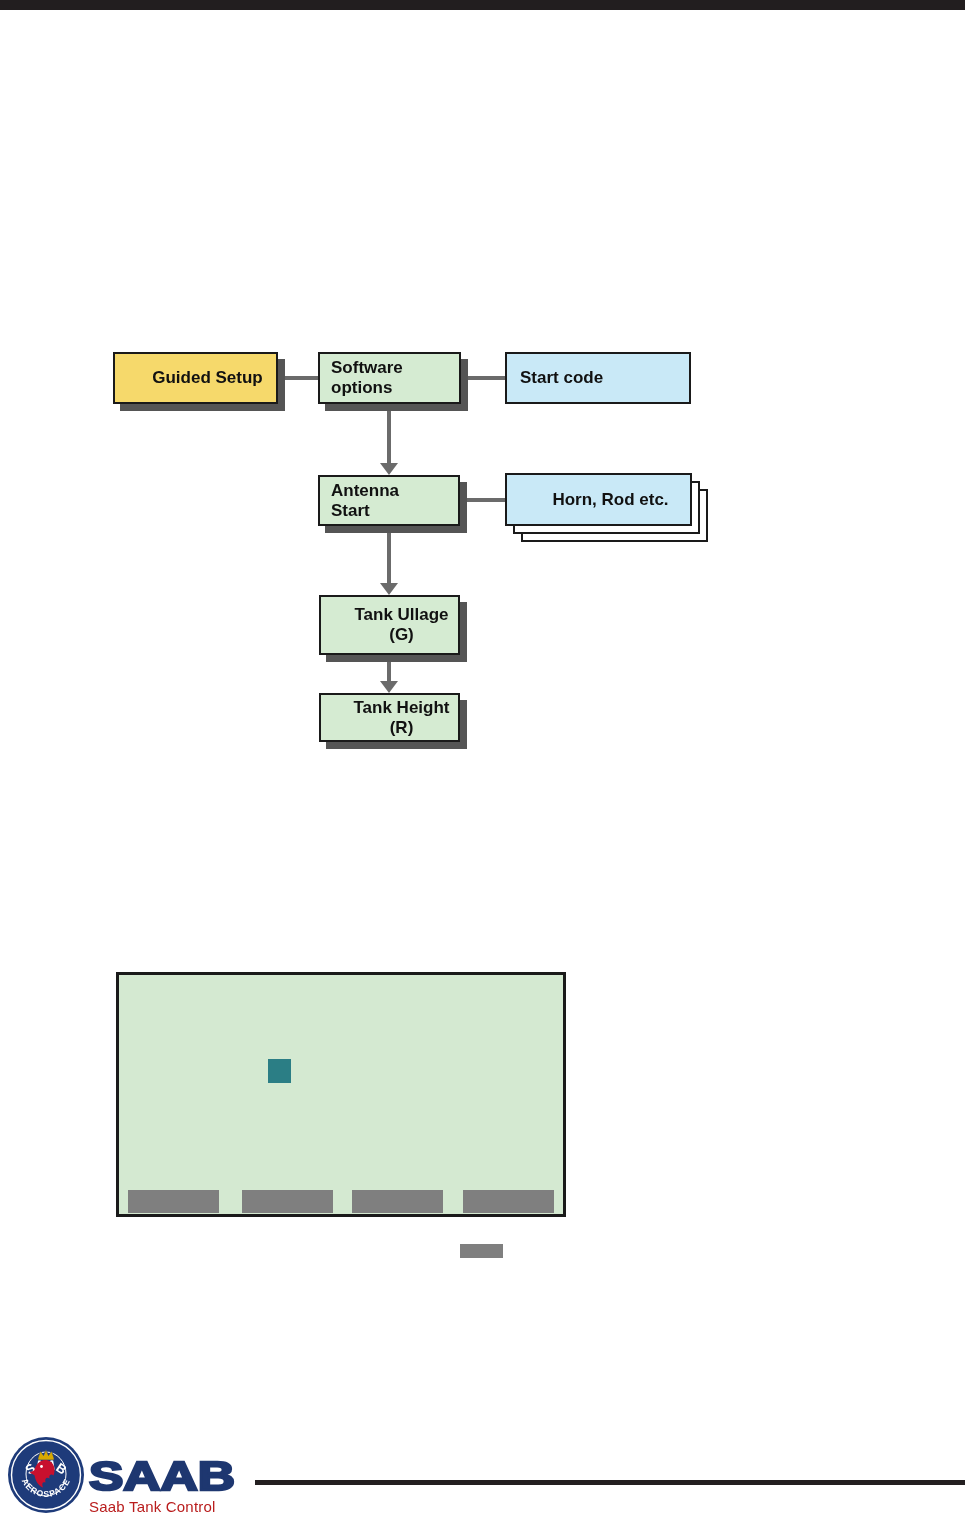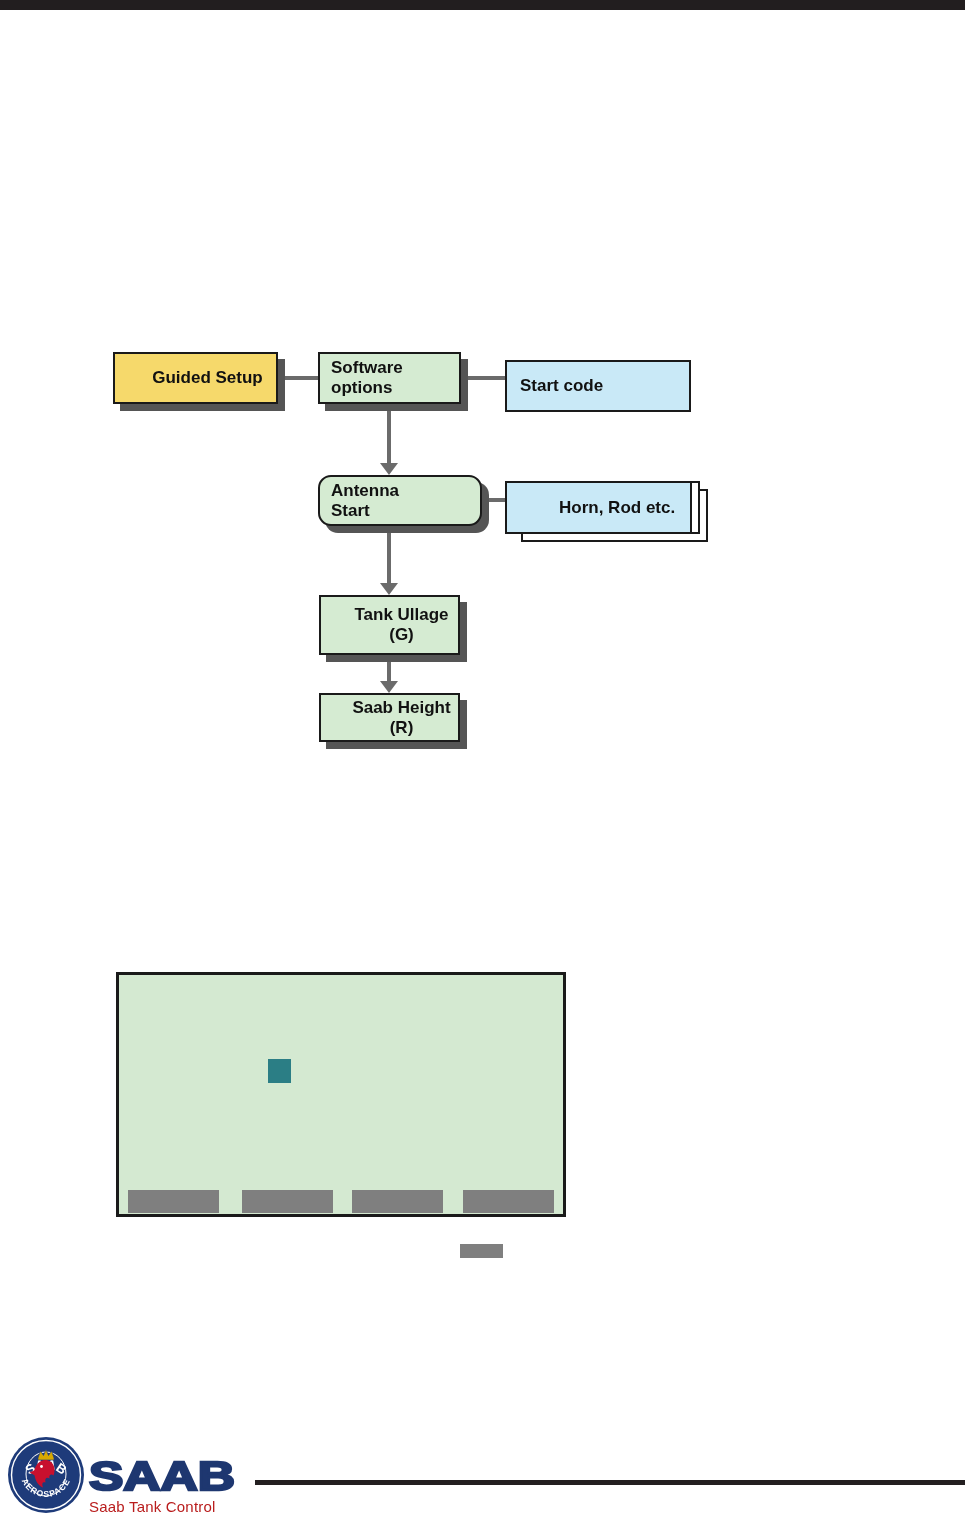--- a/index.html
+++ b/index.html
@@ -32,25 +32,25 @@
     font-size: 17px;
     line-height: 20px;
     color: #111111;
     display: flex;
     flex-direction: column;
     justify-content: center;
   }
   .node.shadowed { box-shadow: 7px 7px 0 0 #555555; padding-left: 24px; }
   .node.yellow { background: #F6D96B; }
   .node.green  { background: #D5EBD2; }
-  .node.blue   { background: #C9E9F7; margin-top: 8px; }
+  .node.blue   { background: #C9E9F7; }
   .node.centered { align-items: center; text-align: center; }
   .node.leftpad  { padding-left: 11px; }
   .node.startpad { padding-left: 13px; }
-  .node.hornpad  { padding-left: 52px; }
+  .node.hornpad  { padding-left: 24px; text-align: center; }
   .stack-card {
     position: absolute;
     box-sizing: border-box;
     border: 2px solid #1a1a1a;
     background: #ffffff;
   }
   
   .display {
     position: absolute; left: 116px; top: 972px;
     width: 450px; height: 245px;
@@ -120,36 +120,36 @@
 
     <div class="node green shadowed leftpad" style="left:318px; top:352px; width:143px; height:52px;">
       <div>Software</div>
       <div>options</div>
     </div>
 
     <div class="node blue startpad" style="left:505px; top:352px; width:186px; height:52px;">
       <div>Start code</div>
     </div>
 
-    <div class="node green shadowed leftpad" style="left:318px; top:475px; width:164px; height:51px;border-radius:13px;">
+    <div class="node green shadowed leftpad" style="left:318px; top:475px; width:142px; height:51px;">
       <div>Antenna</div>
       <div>Start</div>
     </div>
 
     <div class="node blue hornpad" style="left:505px; top:473px; width:187px; height:53px;">
       <div>Horn, Rod etc.</div>
     </div>
 
     <div class="node green shadowed centered" style="left:319px; top:595px; width:141px; height:60px;">
       <div>Tank Ullage</div>
       <div>(G)</div>
     </div>
 
     <div class="node green shadowed centered" style="left:319px; top:693px; width:141px; height:49px;">
-      <div>Saab Height</div>
+      <div>Tank Height</div>
       <div>(R)</div>
     </div>
   </div>
 
   <div class="display">
     <div class="cursor-block"></div>
     <div class="softkey k1"></div>
     <div class="softkey k2"></div>
     <div class="softkey k3"></div>
     <div class="softkey k4"></div>

